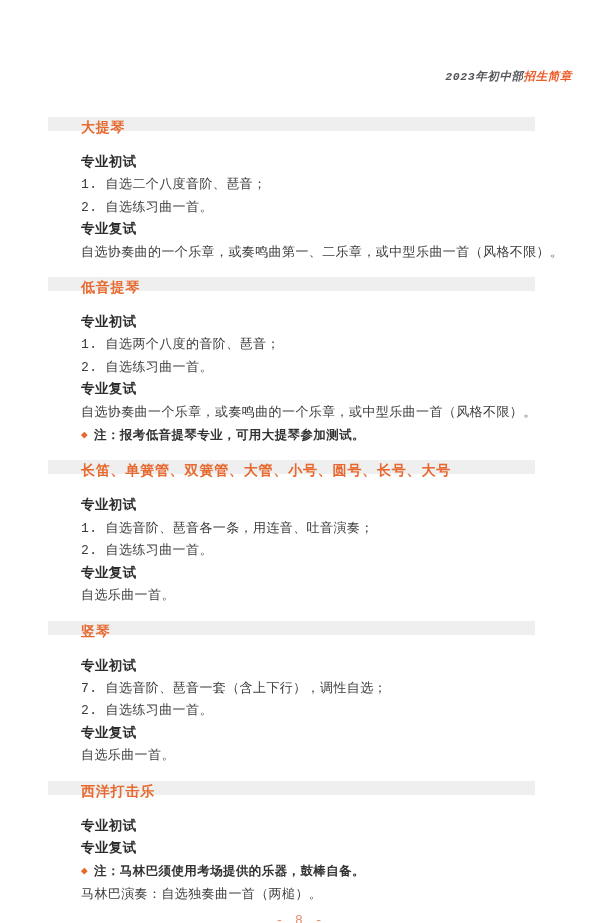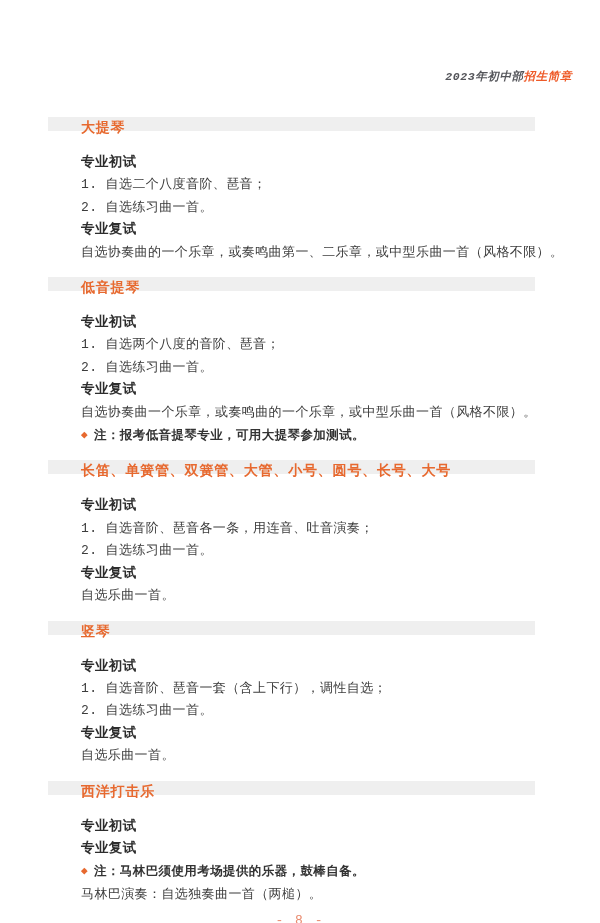--- a/index.html
+++ b/index.html
@@ -105,21 +105,21 @@
         <div class="line item">2. 自选练习曲一首。</div>
         <div class="line label">专业复试</div>
         <div class="line item">自选乐曲一首。</div>
       </div>
     </section>
 
     <section class="sec">
       <div class="sec-title">竖琴</div>
       <div class="sec-body">
         <div class="line label">专业初试</div>
-        <div class="line item">1. 自选音阶、琶音一套（含上下行），调性自选；</div>
+        <div class="line item">7. 自选音阶、琶音一套（含上下行），调性自选；</div>
         <div class="line item">2. 自选练习曲一首。</div>
         <div class="line label">专业复试</div>
         <div class="line item">自选乐曲一首。</div>
       </div>
     </section>
 
     <section class="sec">
       <div class="sec-title">西洋打击乐</div>
       <div class="sec-body">
         <div class="line label">专业初试</div>

